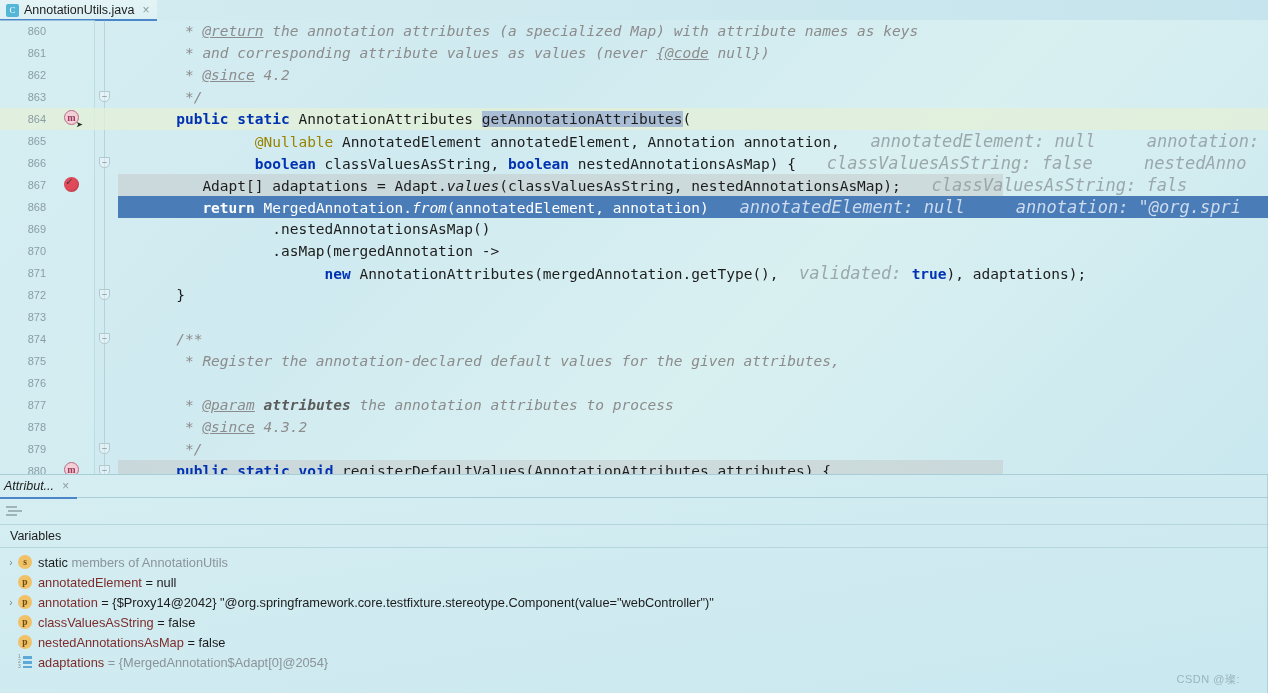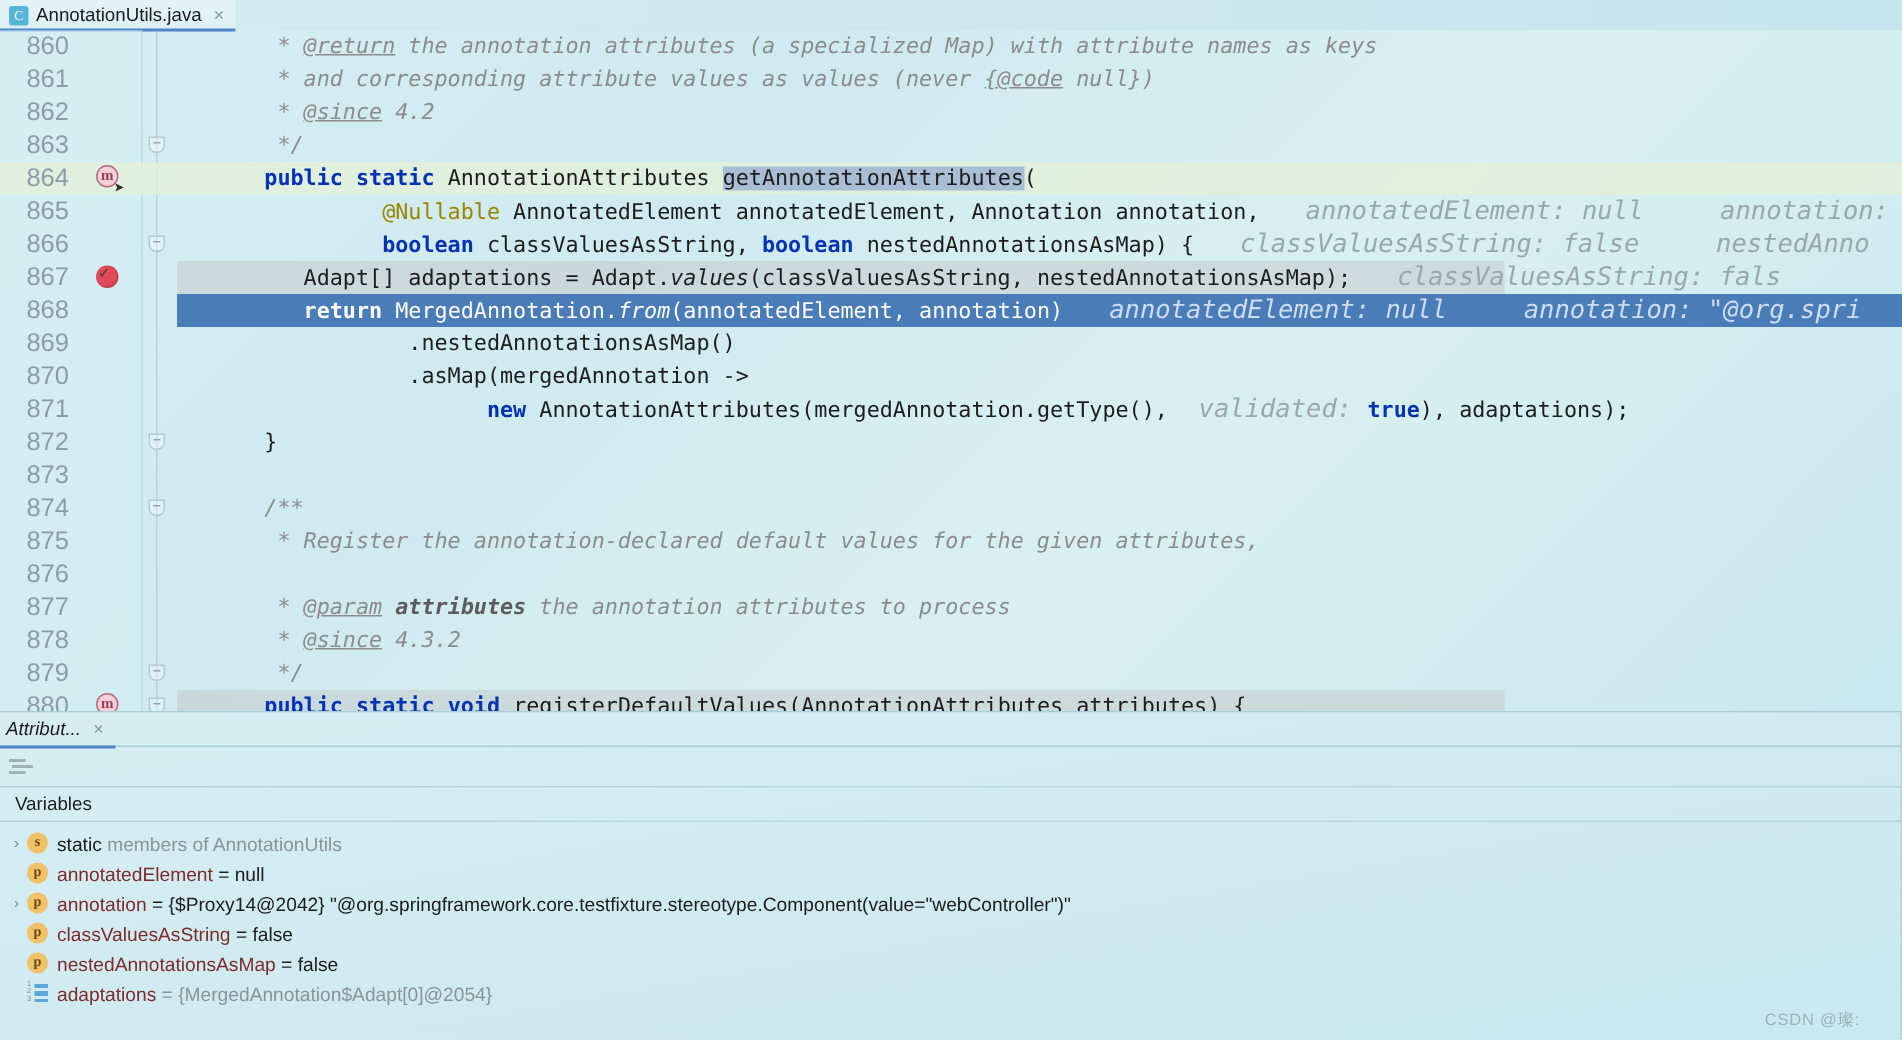--- a/index.html
+++ b/index.html
@@ -68,21 +68,21 @@
     display: flex;
     align-items: center;
     white-space: pre;
     font-family: "DejaVu Sans Mono", monospace;
     font-size: 14.5px;
     color: #1d1d1d;
   }
   .row .lineno {
     width: 52px; min-width: 52px; text-align: right;
     padding-right: 6px;
-    color: #8a9da6; font-size: 17px;
+    color: #8a9da6; font-size: 11px;
     font-family: "Liberation Sans", sans-serif;
   }
   .row .gutter-icons {
     width: 43px; min-width: 43px; height: 22px;
     position: relative;
   }
   .row .foldcol { width: 55px; min-width: 55px; position: relative; height: 22px; }
   .row .code { flex: 1 1 auto; padding-left: 0; }
 
   

